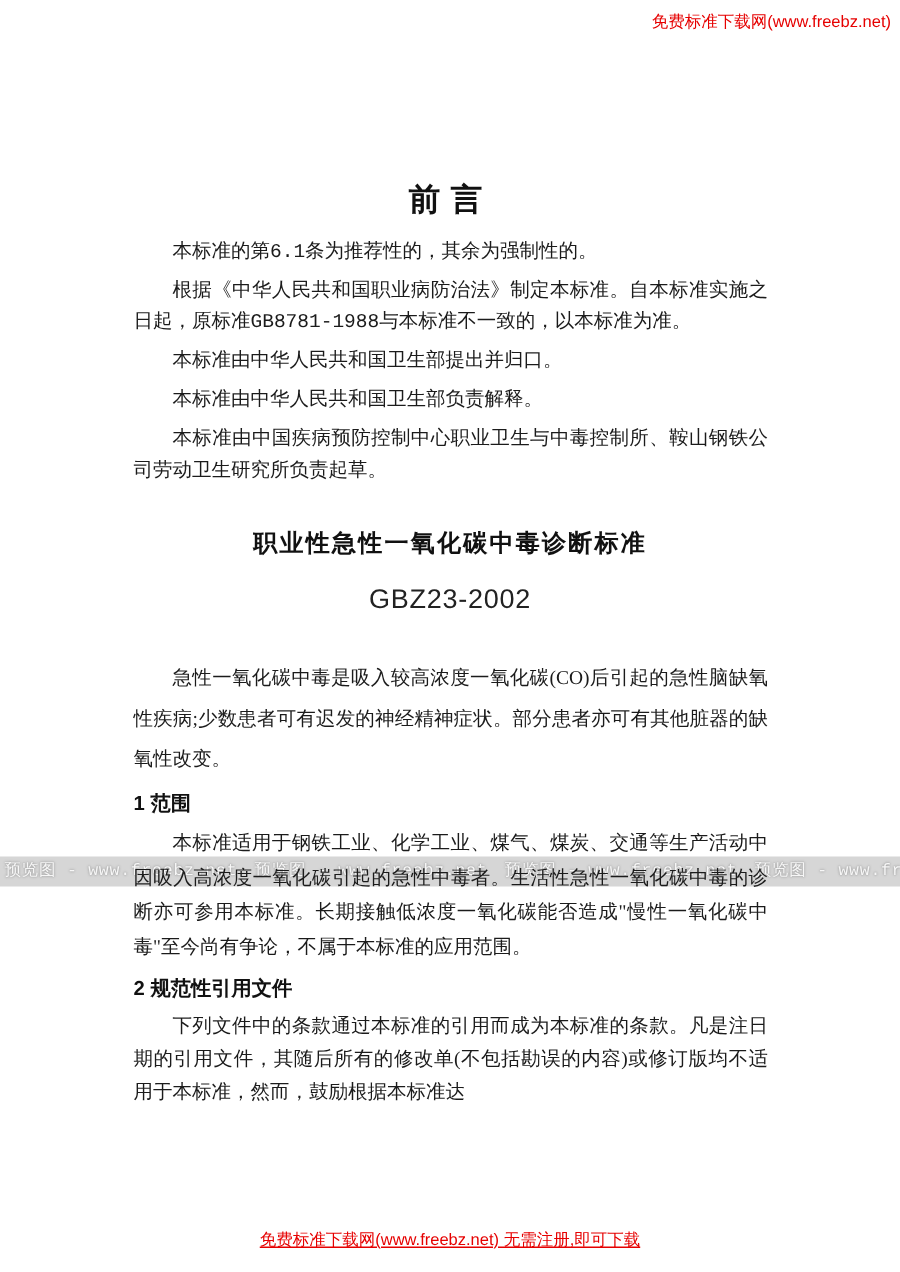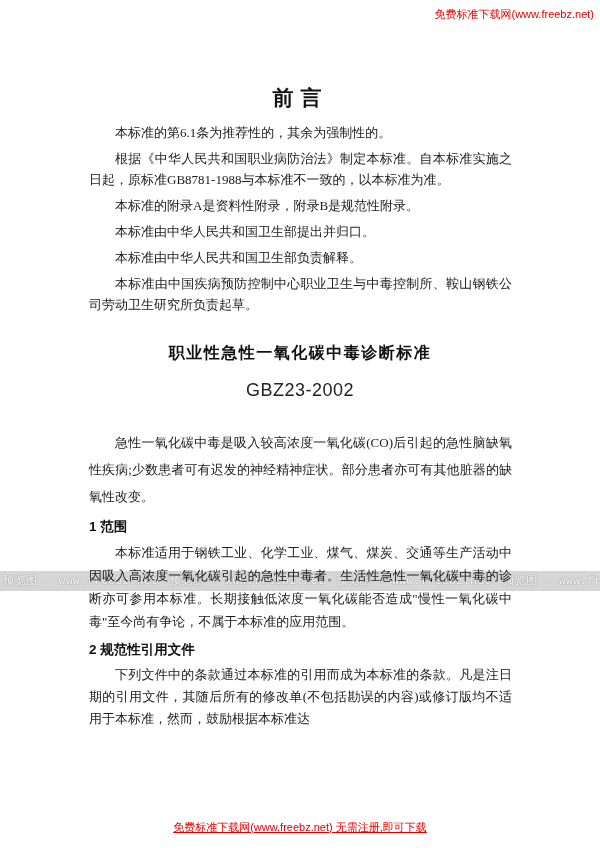--- a/index.html
+++ b/index.html
@@ -10,21 +10,22 @@
     color:#1b1b1b;
   }
   .top-link{
     position:absolute;top:7px;right:6px;z-index:3;
     font-family:"Liberation Sans","DejaVu Sans",sans-serif;
     font-size:11px;color:#e60000;text-decoration:none;
   }
   .content{
     position:relative;z-index:2;
     margin:0 88px 0 89px;
-    padding-top:84px;
+    padding-top:119px;
+    font-family:Liberation Mono, monospace;
   }
   .foreword-title{
     font-size:21px;font-weight:bold;text-align:center;
     letter-spacing:7px;margin:0 0 10px 0;color:#111;
   }
   .p{
     font-size:13px;line-height:21px;margin:5px 0;
     text-indent:2em;text-align:justify;
   }
   .std-head{margin-top:28px;text-align:center;position:relative;z-index:2;}
@@ -80,21 +81,20 @@
 </head>
 <body>
 
 <a class="top-link" href="#">免费标准下载网(www.freebz.net)</a>
 
 <div class="content">
   <h1 class="foreword-title">前言</h1>
 
   <p class="p">本标准的第6.1条为推荐性的，其余为强制性的。</p>
   <p class="p">根据《中华人民共和国职业病防治法》制定本标准。自本标准实施之日起，原标准GB8781-1988与本标准不一致的，以本标准为准。</p>
-  <p class="p">本标准的附录A是资料性附录，附录B是规范性附录。</p>
   <p class="p">本标准由中华人民共和国卫生部提出并归口。</p>
   <p class="p">本标准由中华人民共和国卫生部负责解释。</p>
   <p class="p">本标准由中国疾病预防控制中心职业卫生与中毒控制所、鞍山钢铁公司劳动卫生研究所负责起草。</p>
 </div>
 
 <div class="std-head">
   <div class="std-title-cn">职业性急性一氧化碳中毒诊断标准</div>
   <div class="std-code">GBZ23-2002</div>
 </div>
 

